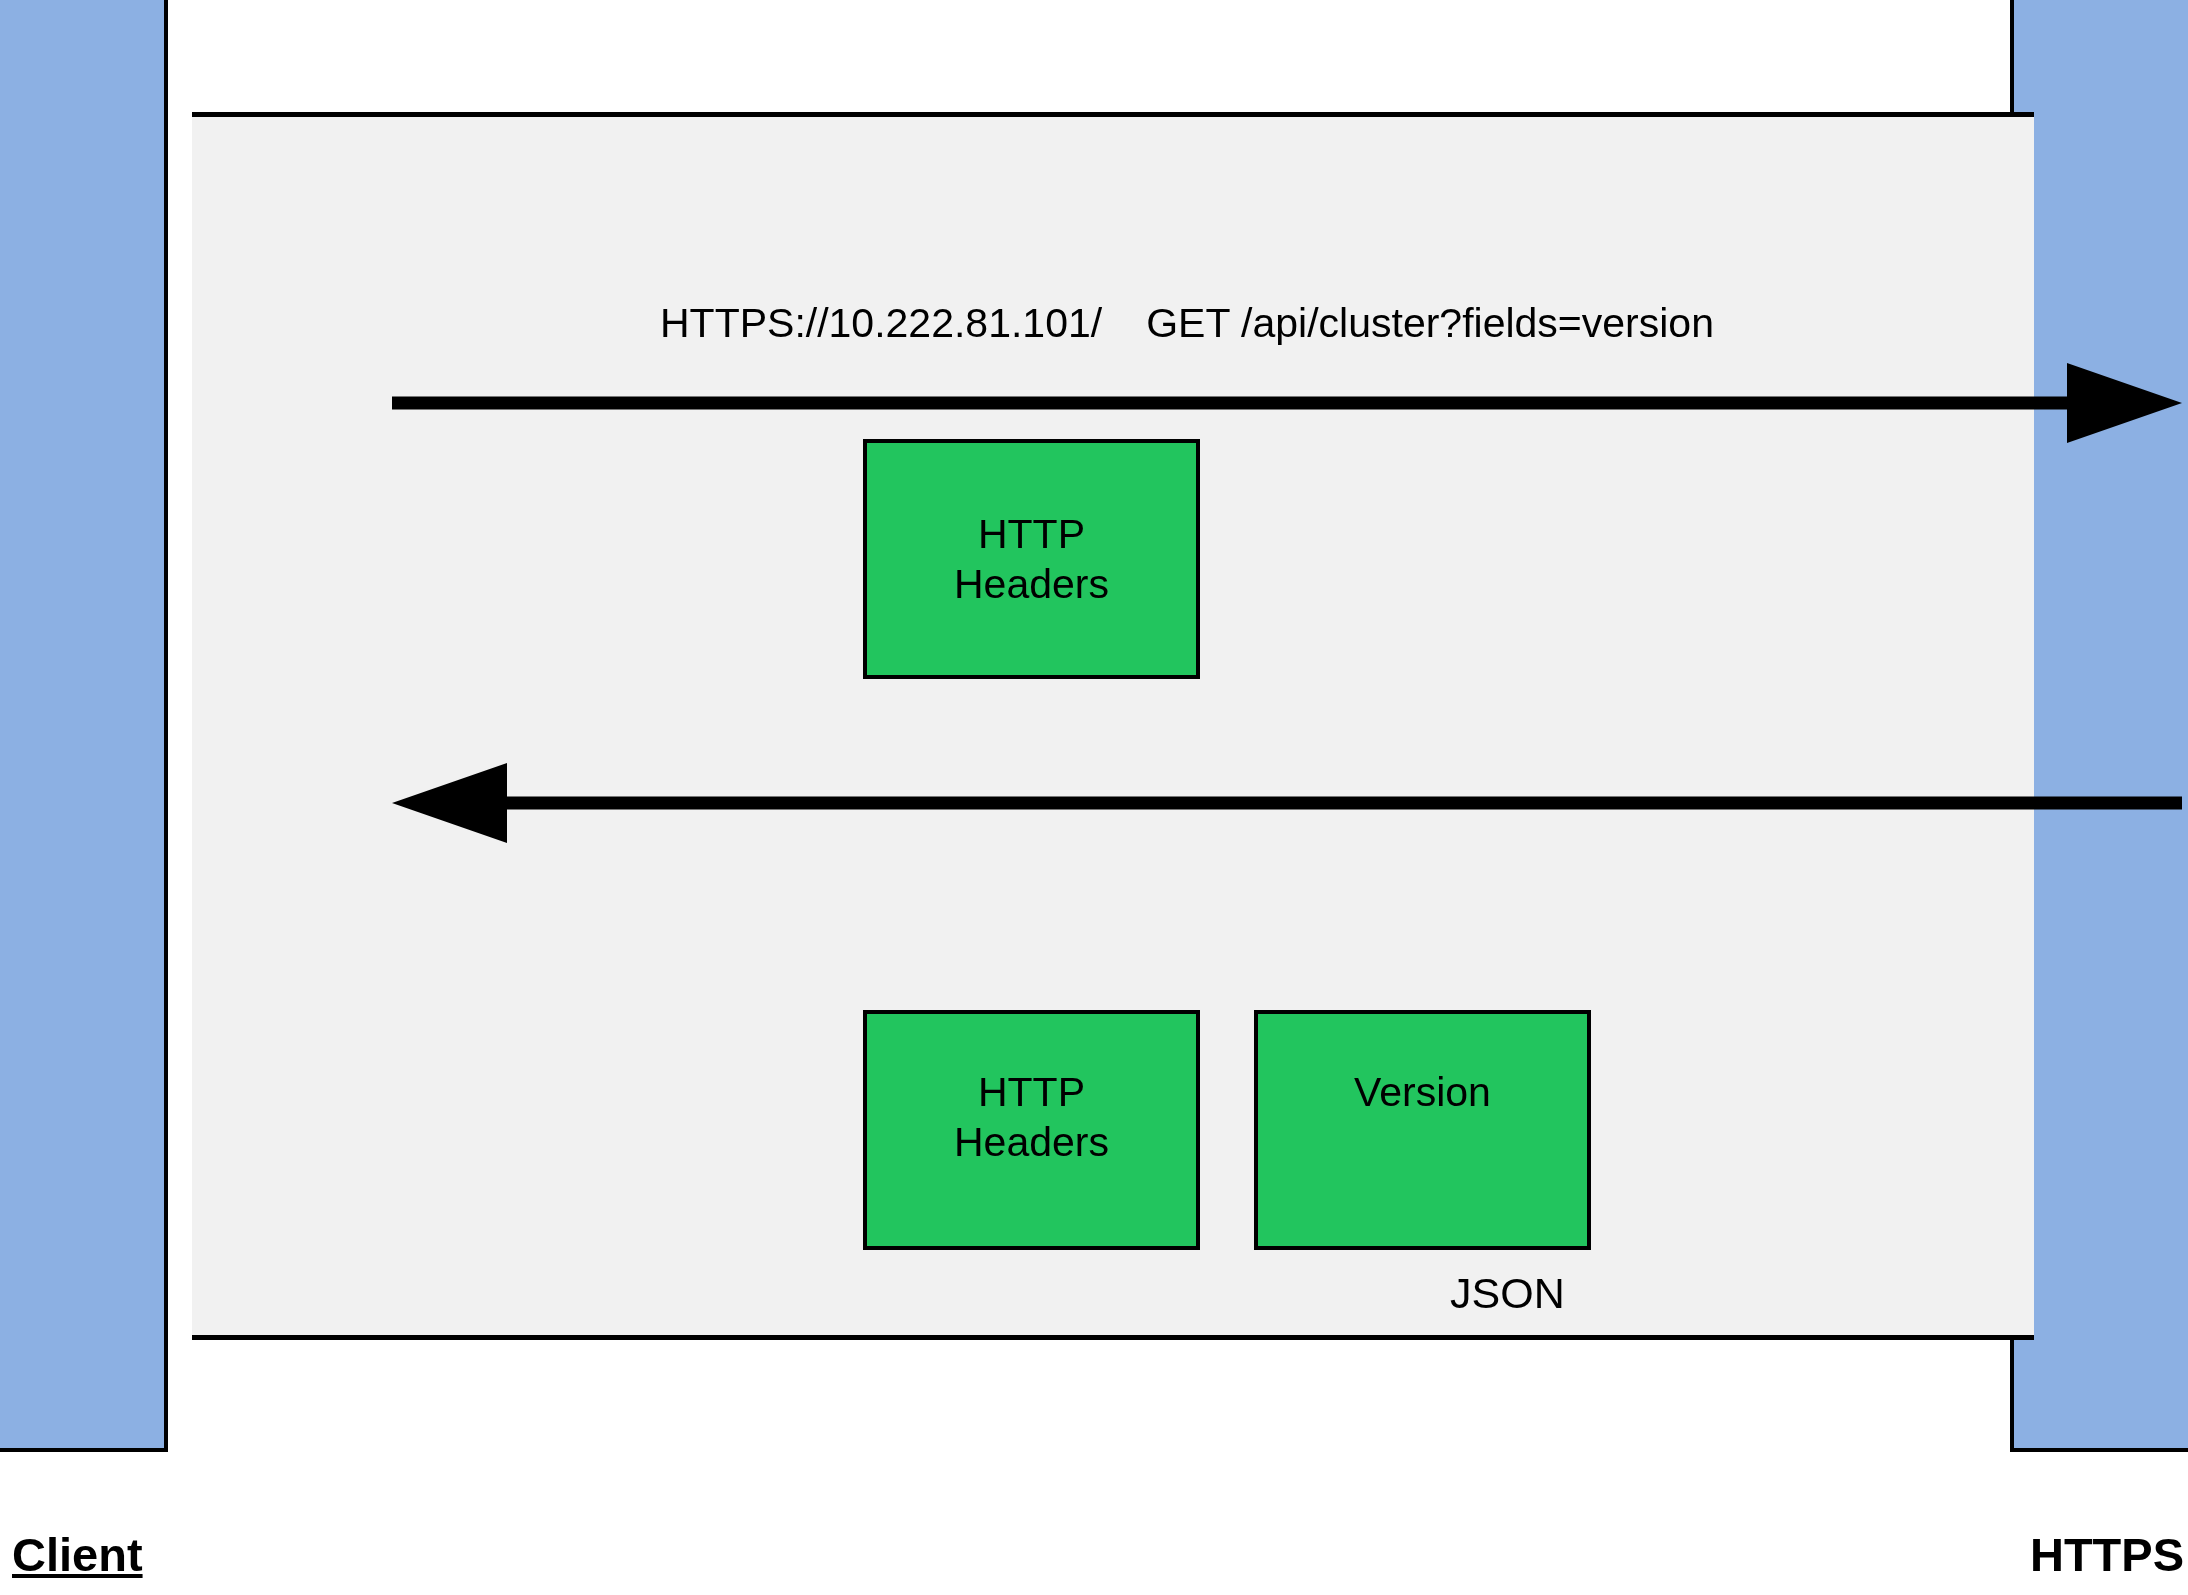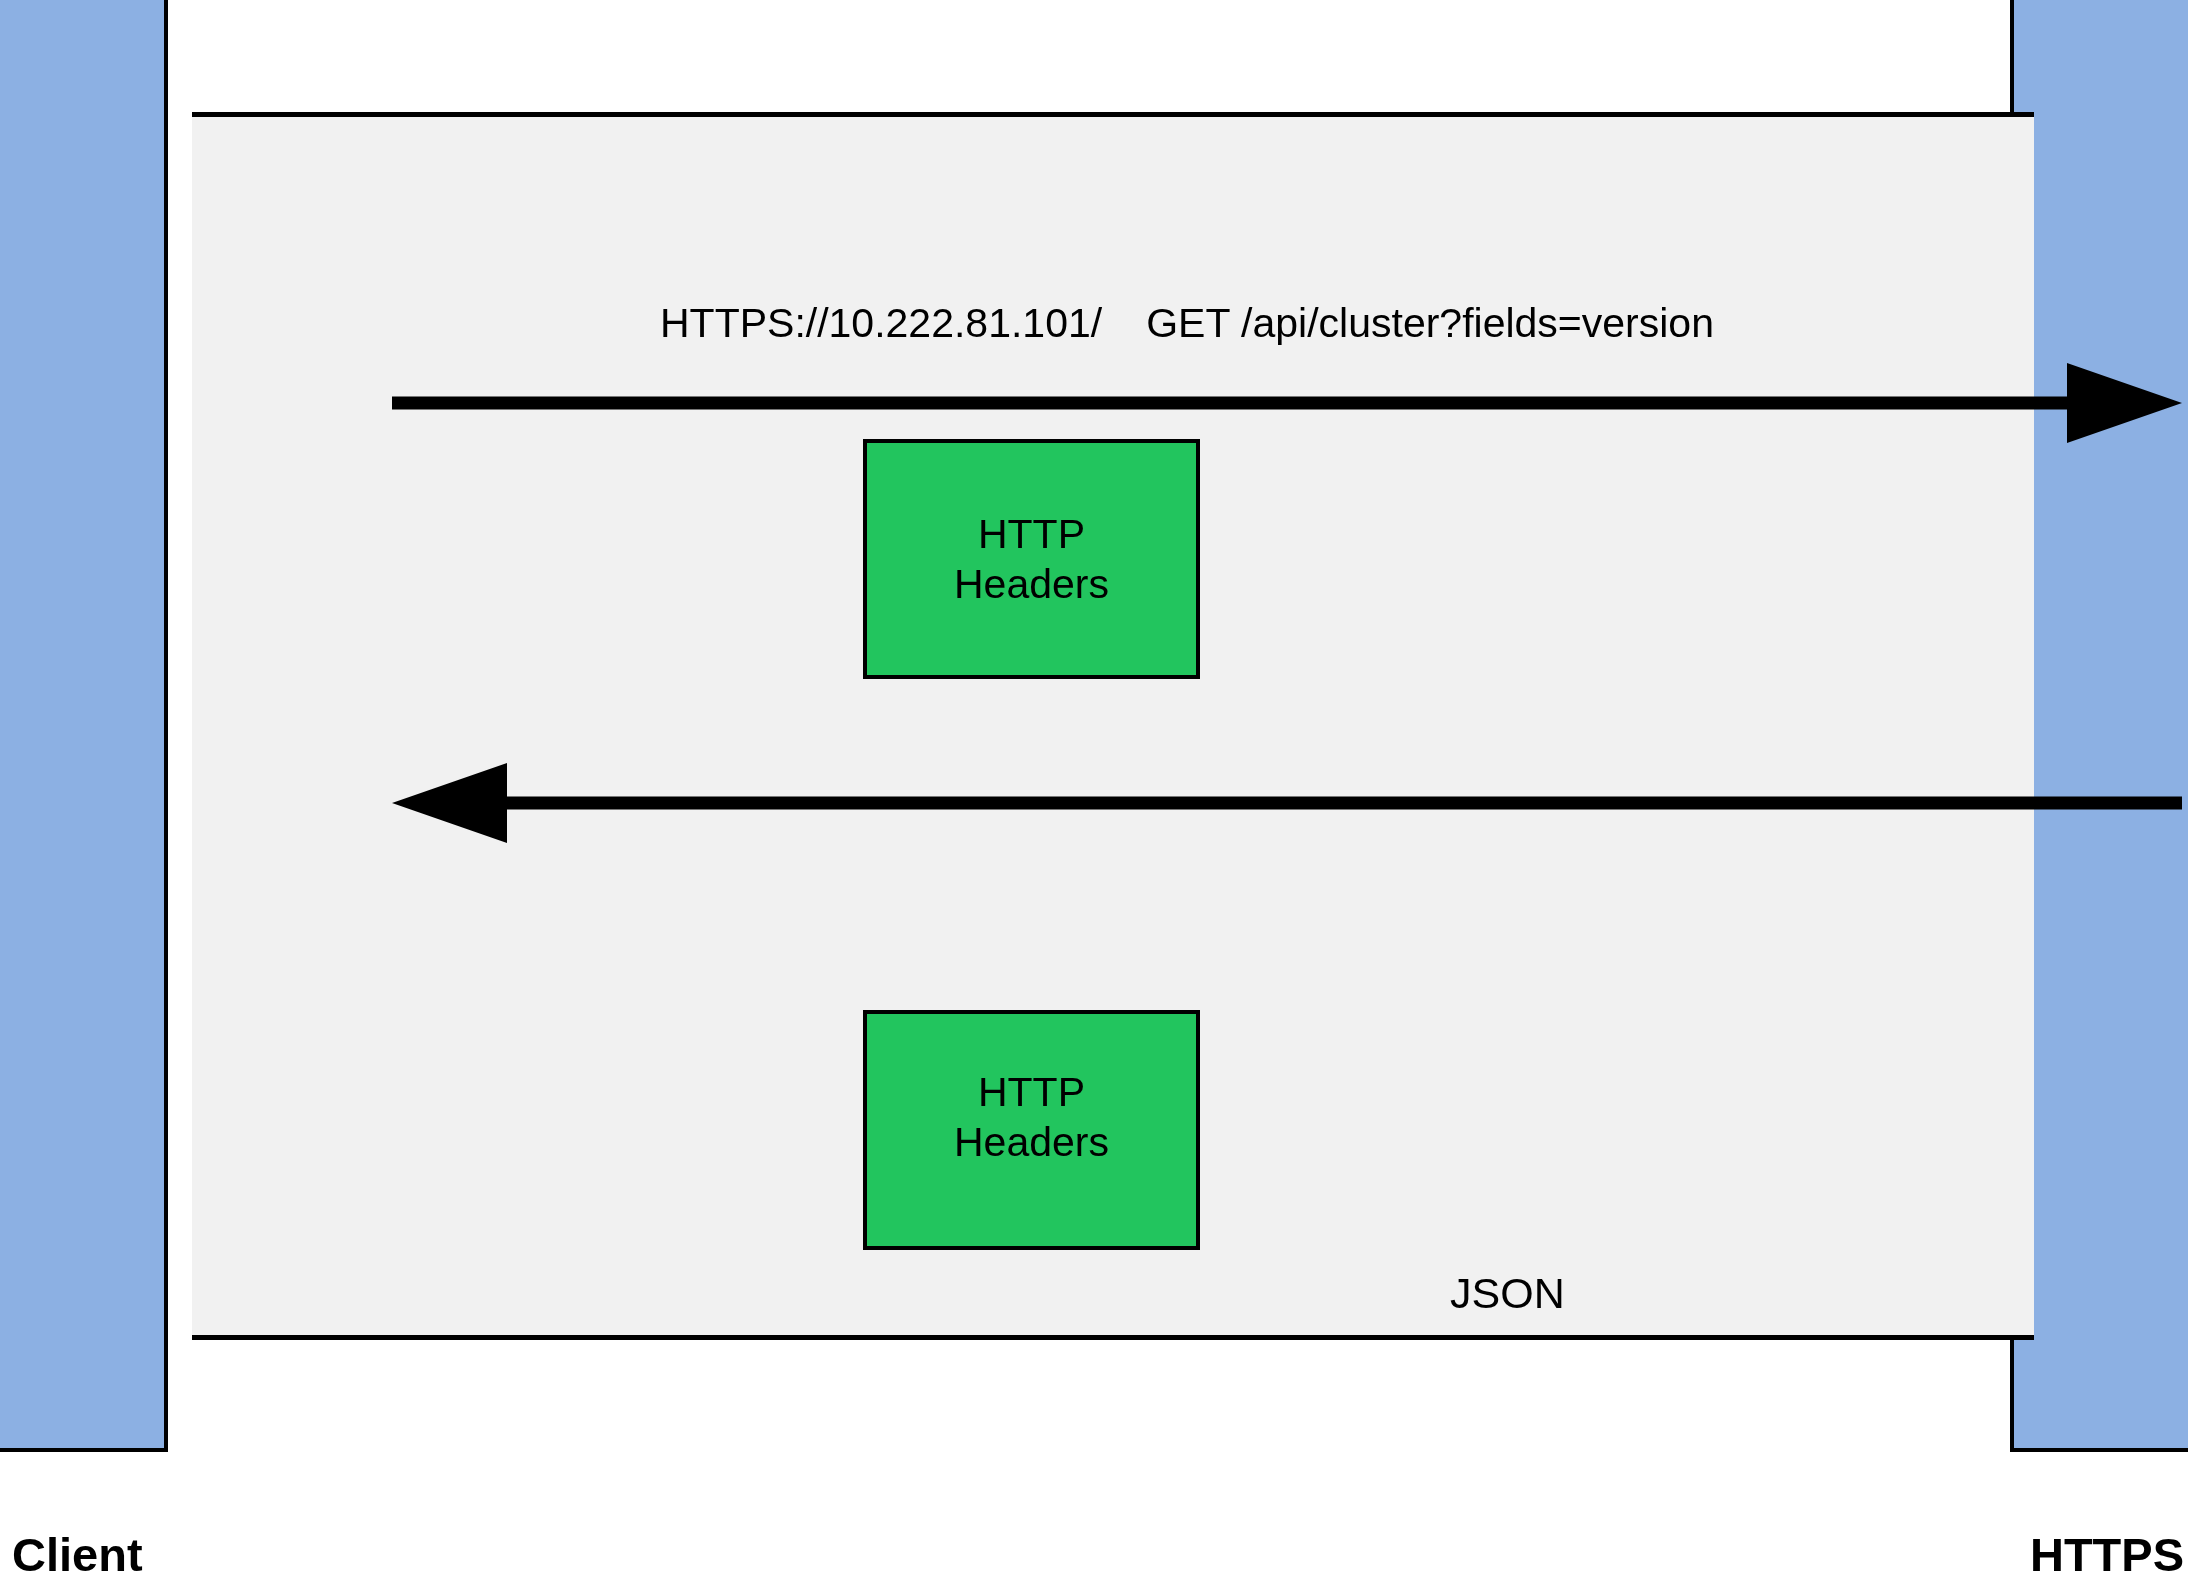--- a/index.html
+++ b/index.html
@@ -133,20 +133,21 @@
     position: absolute;
     font-weight: bold;
     font-size: 47px;
     color: #000000;
     white-space: nowrap;
     line-height: 1;
   }
   #label-client {
     left: 12px;
     top: 1531px;
+    text-decoration: underline;
   }
   #label-ontap {
     right: 4px;
     top: 1531px;
   }
 </style>
 </head>
 <body>
 
 <div id="stage">
@@ -177,20 +178,25 @@
       <polygon points="0,28 115,-12 115,68" fill="#000000"></polygon>
     </svg>
 
     <div id="box-resp-headers" class="green-box">
       <div>
         <div>HTTP</div>
         <div>Headers</div>
       </div>
     </div>
 
+    <div id="box-resp-version" class="green-box">
+      <div>
+        <div>Version</div>
+      </div>
+    </div>
 
     <div id="json-note" class="italic-note">JSON</div>
 
 
   </div>
 
   <div id="label-client" class="endpoint-label">Client</div>
 
   <div id="label-ontap" class="endpoint-label">HTTPS</div>
 

